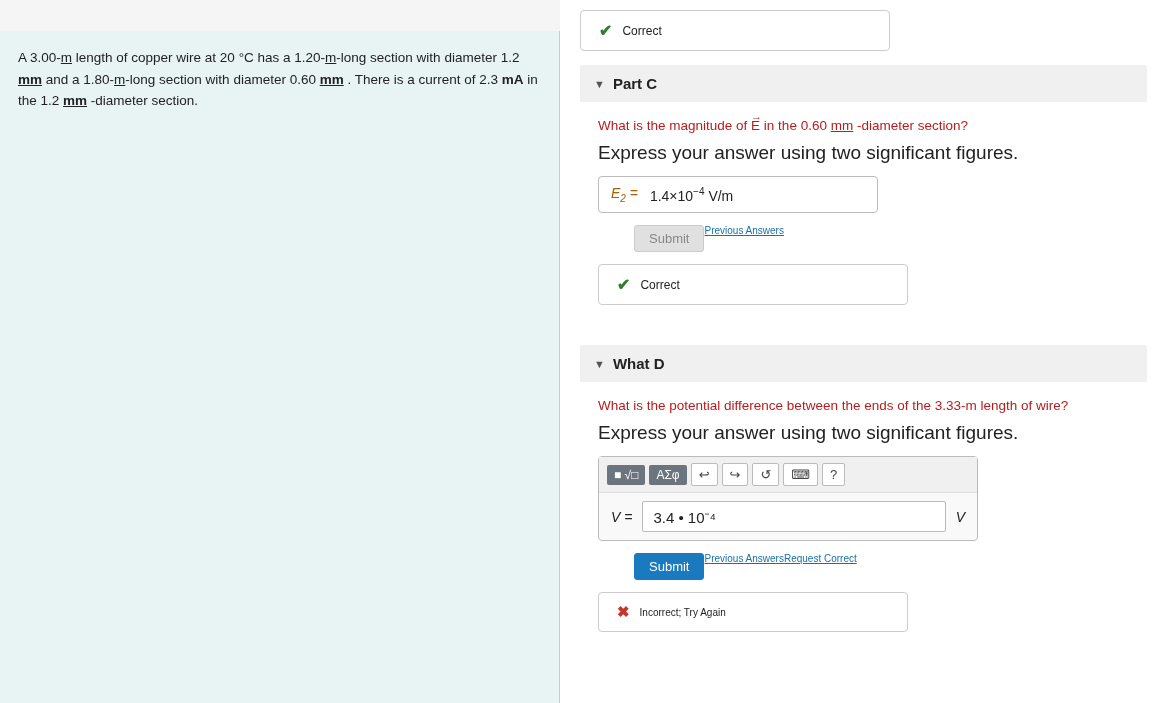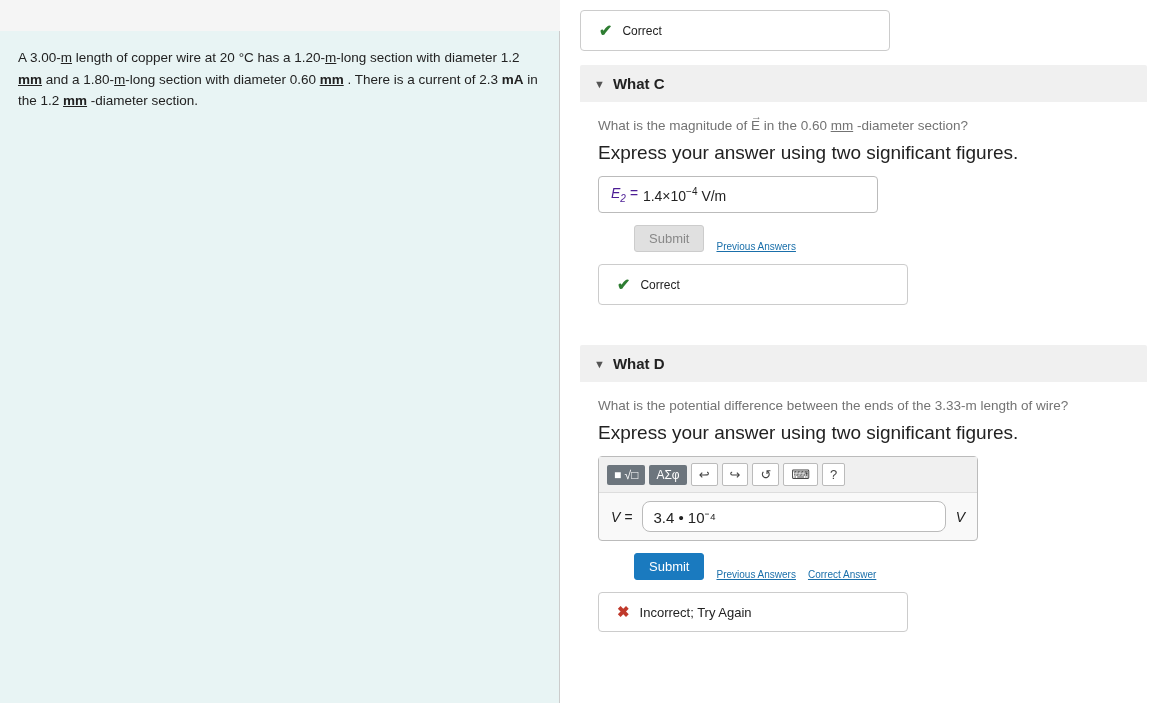--- a/index.html
+++ b/index.html
@@ -83,21 +83,21 @@
       font-size: 11px;
       color: #555;
     }
 
     .part-body {
       background: #fff;
       padding: 14px 18px 16px 18px;
     }
 
     .question-text {
-      color: #737373;
+      color: #b91c1c;
       font-size: 13.5px;
       margin-bottom: 6px;
       line-height: 1.5;
     }
 
     .question-text .mm-underline { text-decoration: underline; }
 
     .sub-instruction {
       font-size: 19px;
       color: #222;
@@ -112,37 +112,36 @@
       font-size: 14px;
       color: #222;
       background: #fff;
       margin-bottom: 12px;
       max-width: 280px;
       display: flex;
       align-items: center;
     }
 
     .answer-box .eq-label {
-      color: #4c1d95;
-      margin-right: 1px;
+      color: #a16207;
+      margin-right: 8px;
       font-style: italic;
     }
 
     .answer-box .eq-value {
       font-size: 14px;
       text-align: right;
     }
 
     sup { font-size: 10px; }
     sub { font-size: 10px; }
 
     .btn-row {
       display: flex;
-      align-items: flex-end;
-      gap: 12px;
+      align-items: flex-start;
       margin-bottom: 12px;
       padding-left: 36px;
     }
 
     .submit-btn-disabled {
       background: #e0e0e0;
       color: #888;
       border: 1px solid #ccc;
       border-radius: 3px;
       padding: 5px 14px;
@@ -182,21 +181,21 @@
       margin-top: 4px;
       max-width: 310px;
     }
     .incorrect-banner .x-icon {
       color: #c0392b;
       font-size: 15px;
       font-weight: bold;
     }
     .incorrect-banner .incorrect-text {
       color: #222;
-      font-size: 13px;
+      font-size: 10px;
       font-weight: 500;
     }
 
     
     .math-editor {
       border: 1px solid #bbb;
       border-radius: 4px;
       background: #f9f9f9;
       max-width: 380px;
       margin-bottom: 12px;
@@ -244,21 +243,21 @@
 
     .v-label {
       font-style: italic;
       font-size: 14px;
       color: #222;
       margin-right: 4px;
     }
 
     .math-input-field {
       border: 1px solid #bbb;
-      border-radius: 8px;
+      border-radius: 2px;
       padding: 6px 10px;
       font-size: 15px;
       flex: 1;
       background: #fff;
       color: #222;
     }
 
     .unit-label {
       font-size: 14px;
       color: #222;
@@ -288,21 +287,21 @@
 <div class="right-panel">
 
   <div class="correct-banner">
     <span class="check-icon">✔</span>
     <span class="correct-text">Correct</span>
   </div>
 
   <div class="part-section">
     <div class="part-header">
       <span class="part-chevron">▼</span>
-      <span>What C</span>
+      <span>Part C</span>
     </div>
     <div class="part-body">
       <div class="question-text">
         What is the magnitude of <span class="vec">E</span> in the 0.60 <span class="mm-underline">mm</span> -diameter section?
       </div>
       <div class="sub-instruction">Express your answer using two significant figures.</div>
 
       <div class="answer-box">
         <span class="eq-label">E<sub>2</sub> =&nbsp;</span>
         <span class="eq-value">1.4×10<sup>−4</sup> V/m</span>
@@ -346,21 +345,21 @@
         <div class="math-input-row">
           <span class="v-label">V =</span>
           <input class="math-input-field" type="text" value="3.4 • 10⁻⁴" style="">
           <span class="unit-label">V</span>
         </div>
       </div>
 
       <div class="btn-row">
         <button class="submit-btn-active">Submit</button>
         <button class="link-btn">Previous Answers</button>
-        <button class="link-btn">Correct Answer</button>
+        <button class="link-btn">Request Correct</button>
       </div>
 
       <div class="incorrect-banner">
         <span class="x-icon">✖</span>
         <span class="incorrect-text">Incorrect; Try Again</span>
       </div>
     </div>
   </div>
 
 </div>

